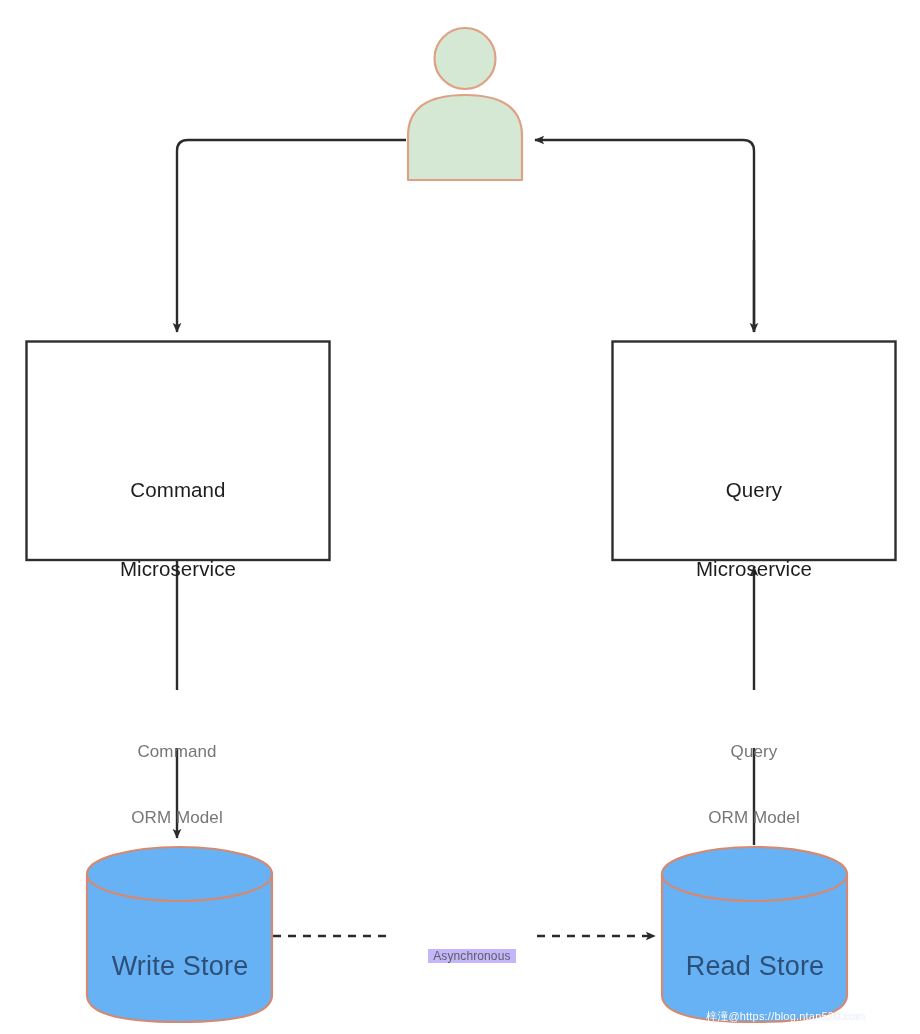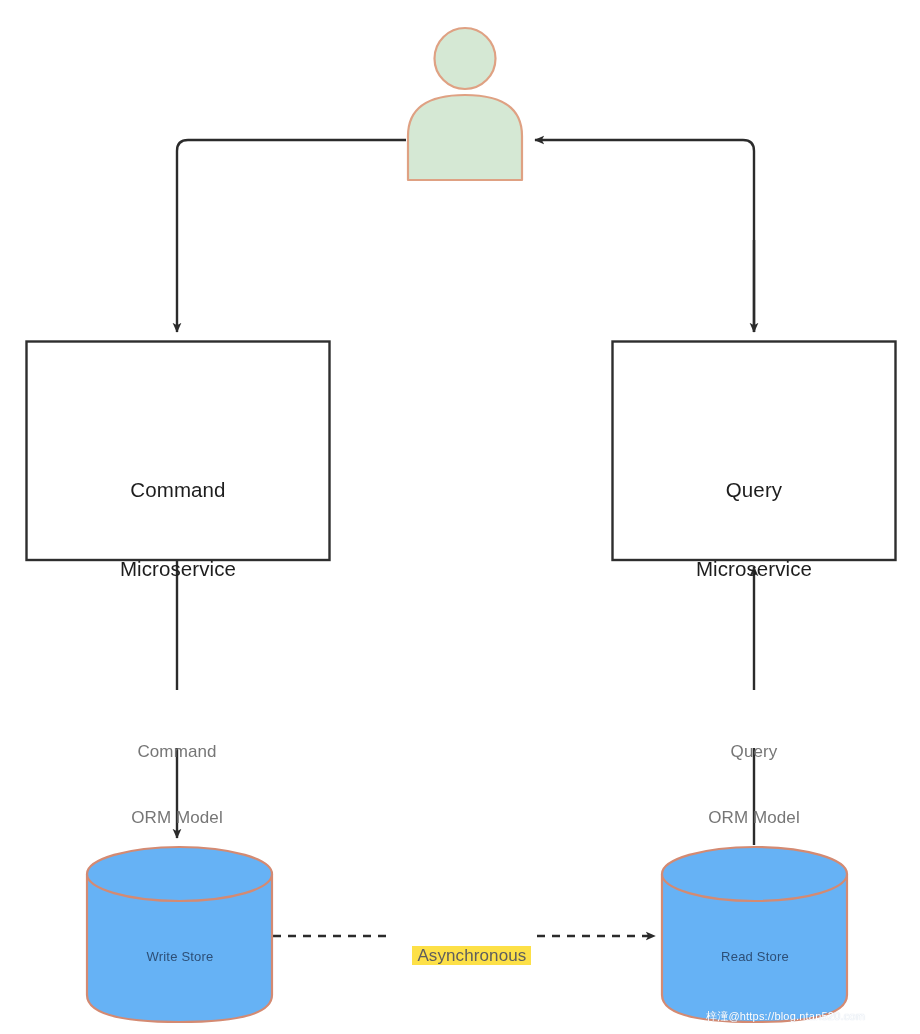--- a/index.html
+++ b/index.html
@@ -37,28 +37,28 @@
     color: #1d1d1d;
     letter-spacing: 0.1px;
   }
   .edge-label {
     font-size: 17px;
     color: #767676;
     line-height: 1.3;
     letter-spacing: 0.1px;
   }
   .edge-label-inline {
-    font-size: 17px;
+    font-size: 12px;
     color: #5e5e5e;
     letter-spacing: 0.1px;
-    background: #fde047;
+    background: #c4b5fd;
     padding: 0 5px;
   }
   .cyl-label {
-    font-size: 13px;
+    font-size: 27px;
     color: #2d4f77;
     letter-spacing: 0.2px;
   }
   .watermark {
     position: absolute;
     font-size: 11px;
     color: #ffffff;
     letter-spacing: 0.2px;
     white-space: nowrap;
     text-shadow: 0 0 1px rgba(90,130,180,0.45);

